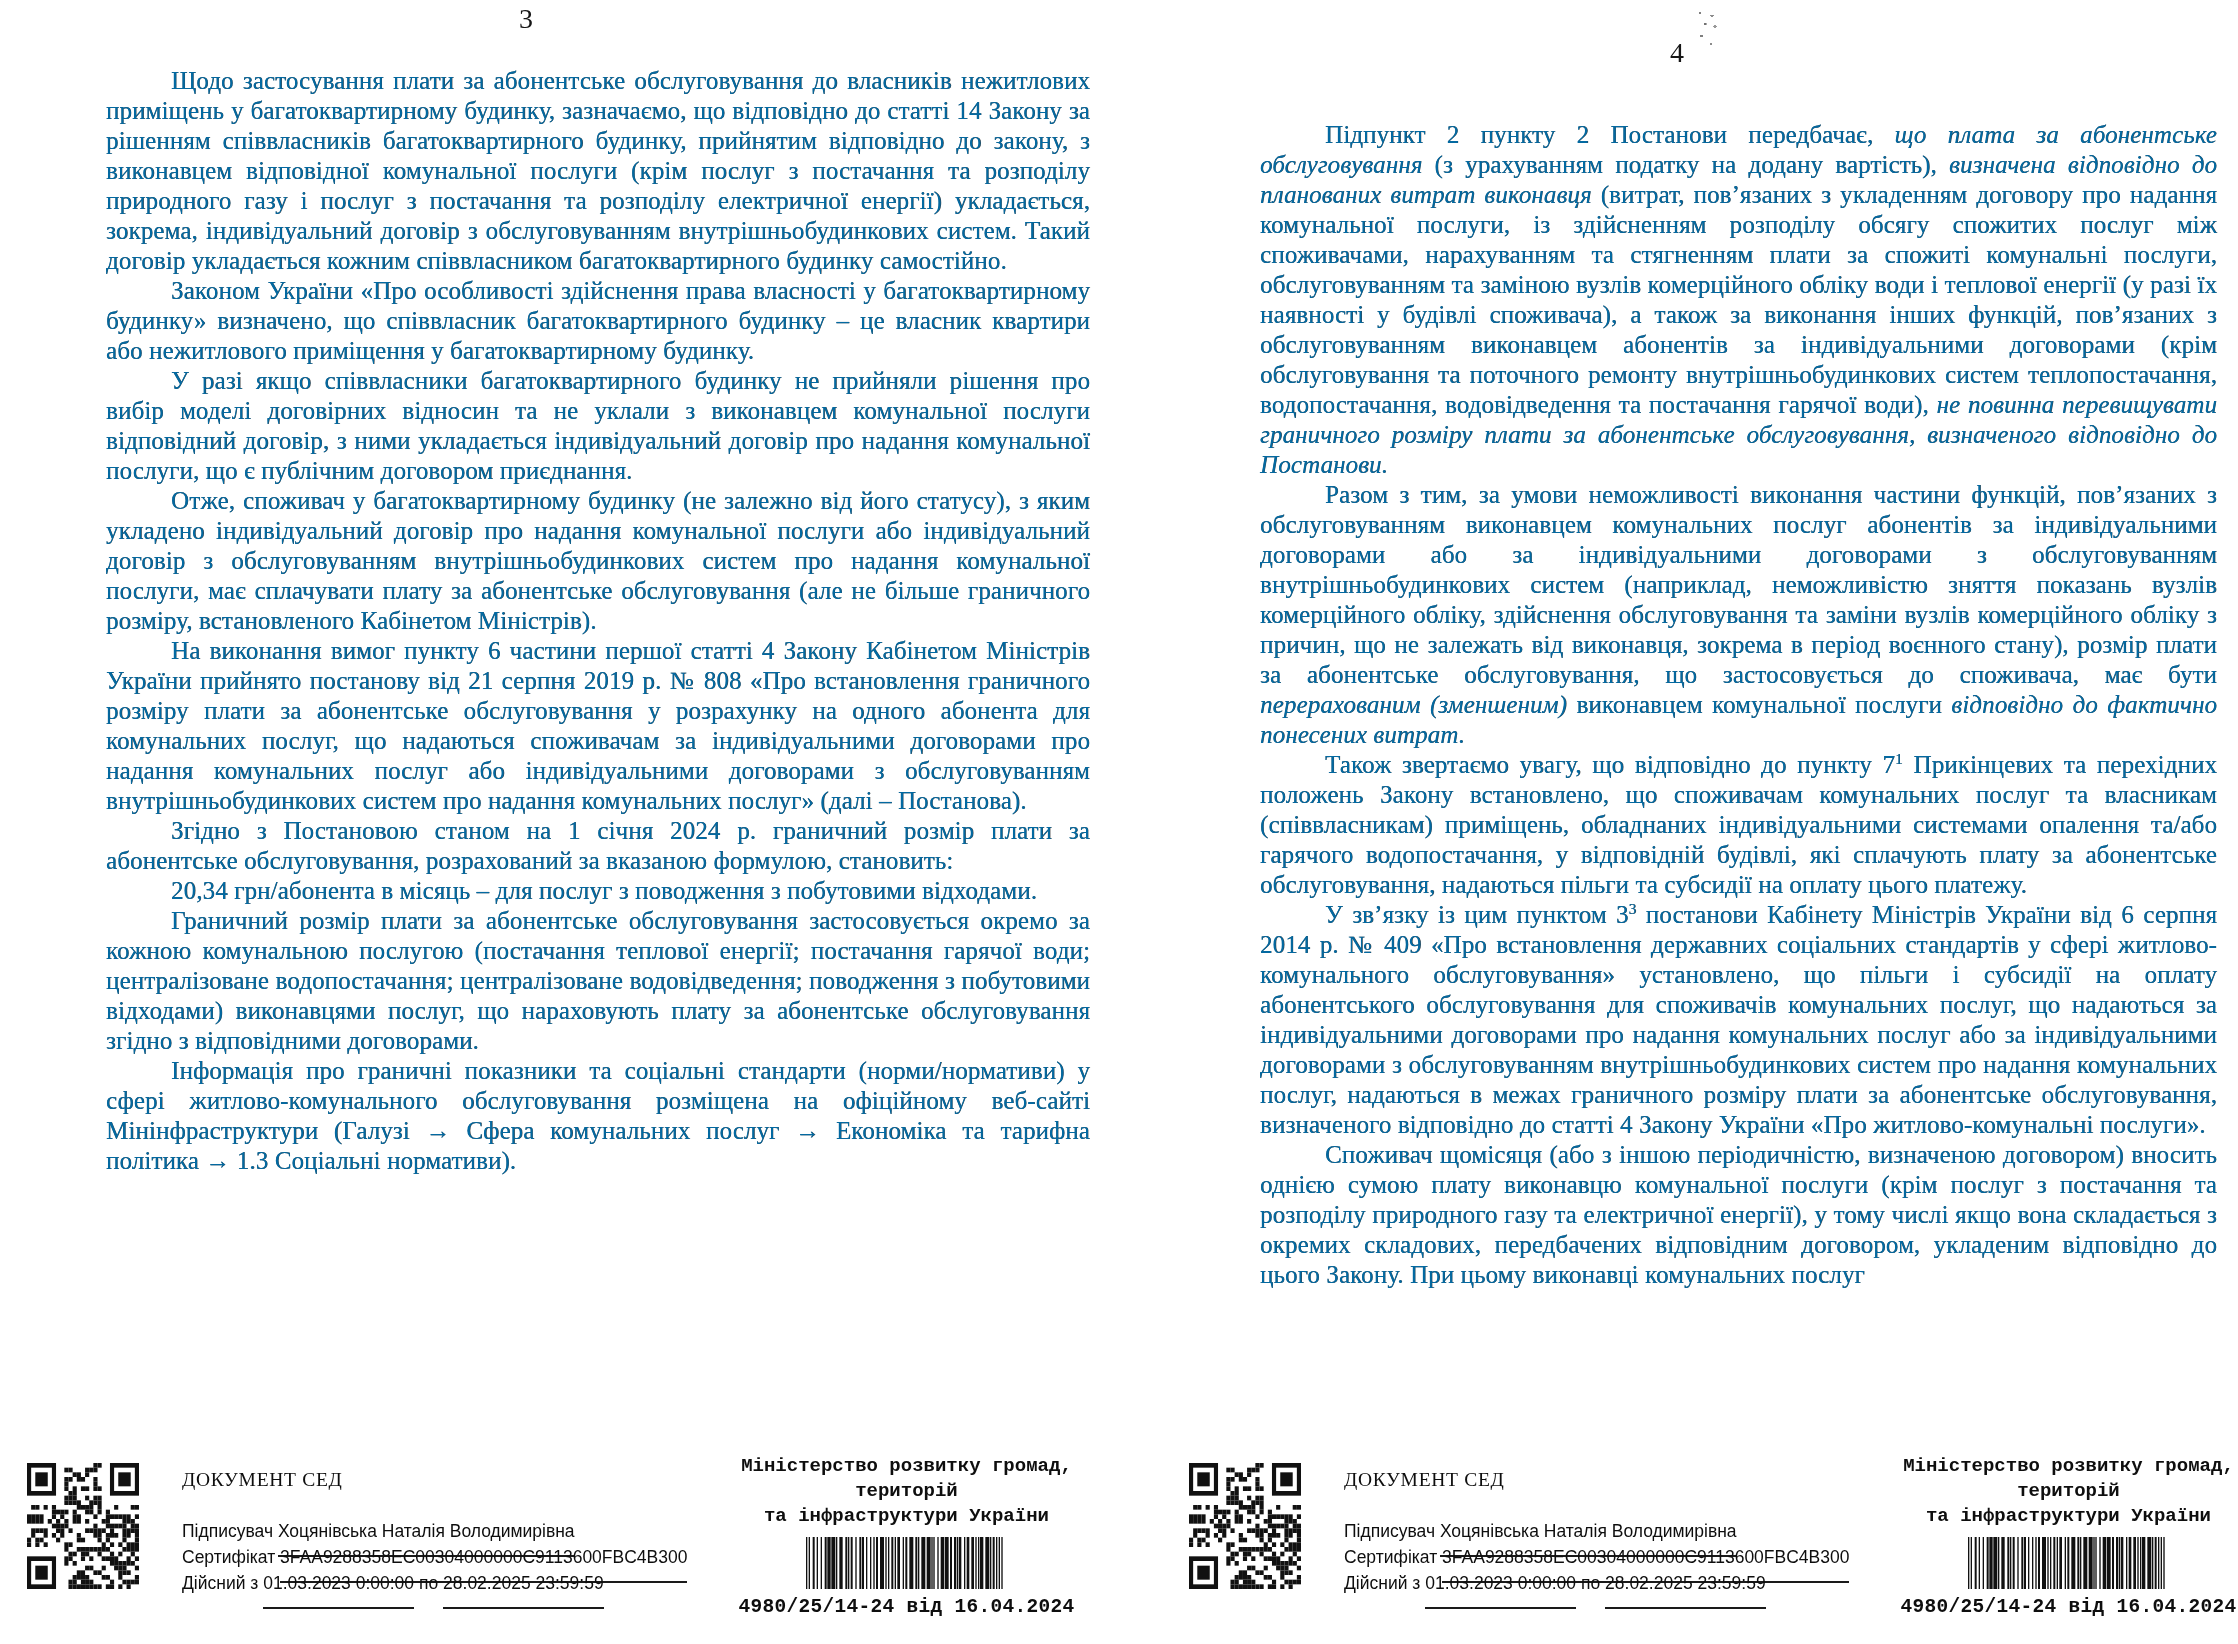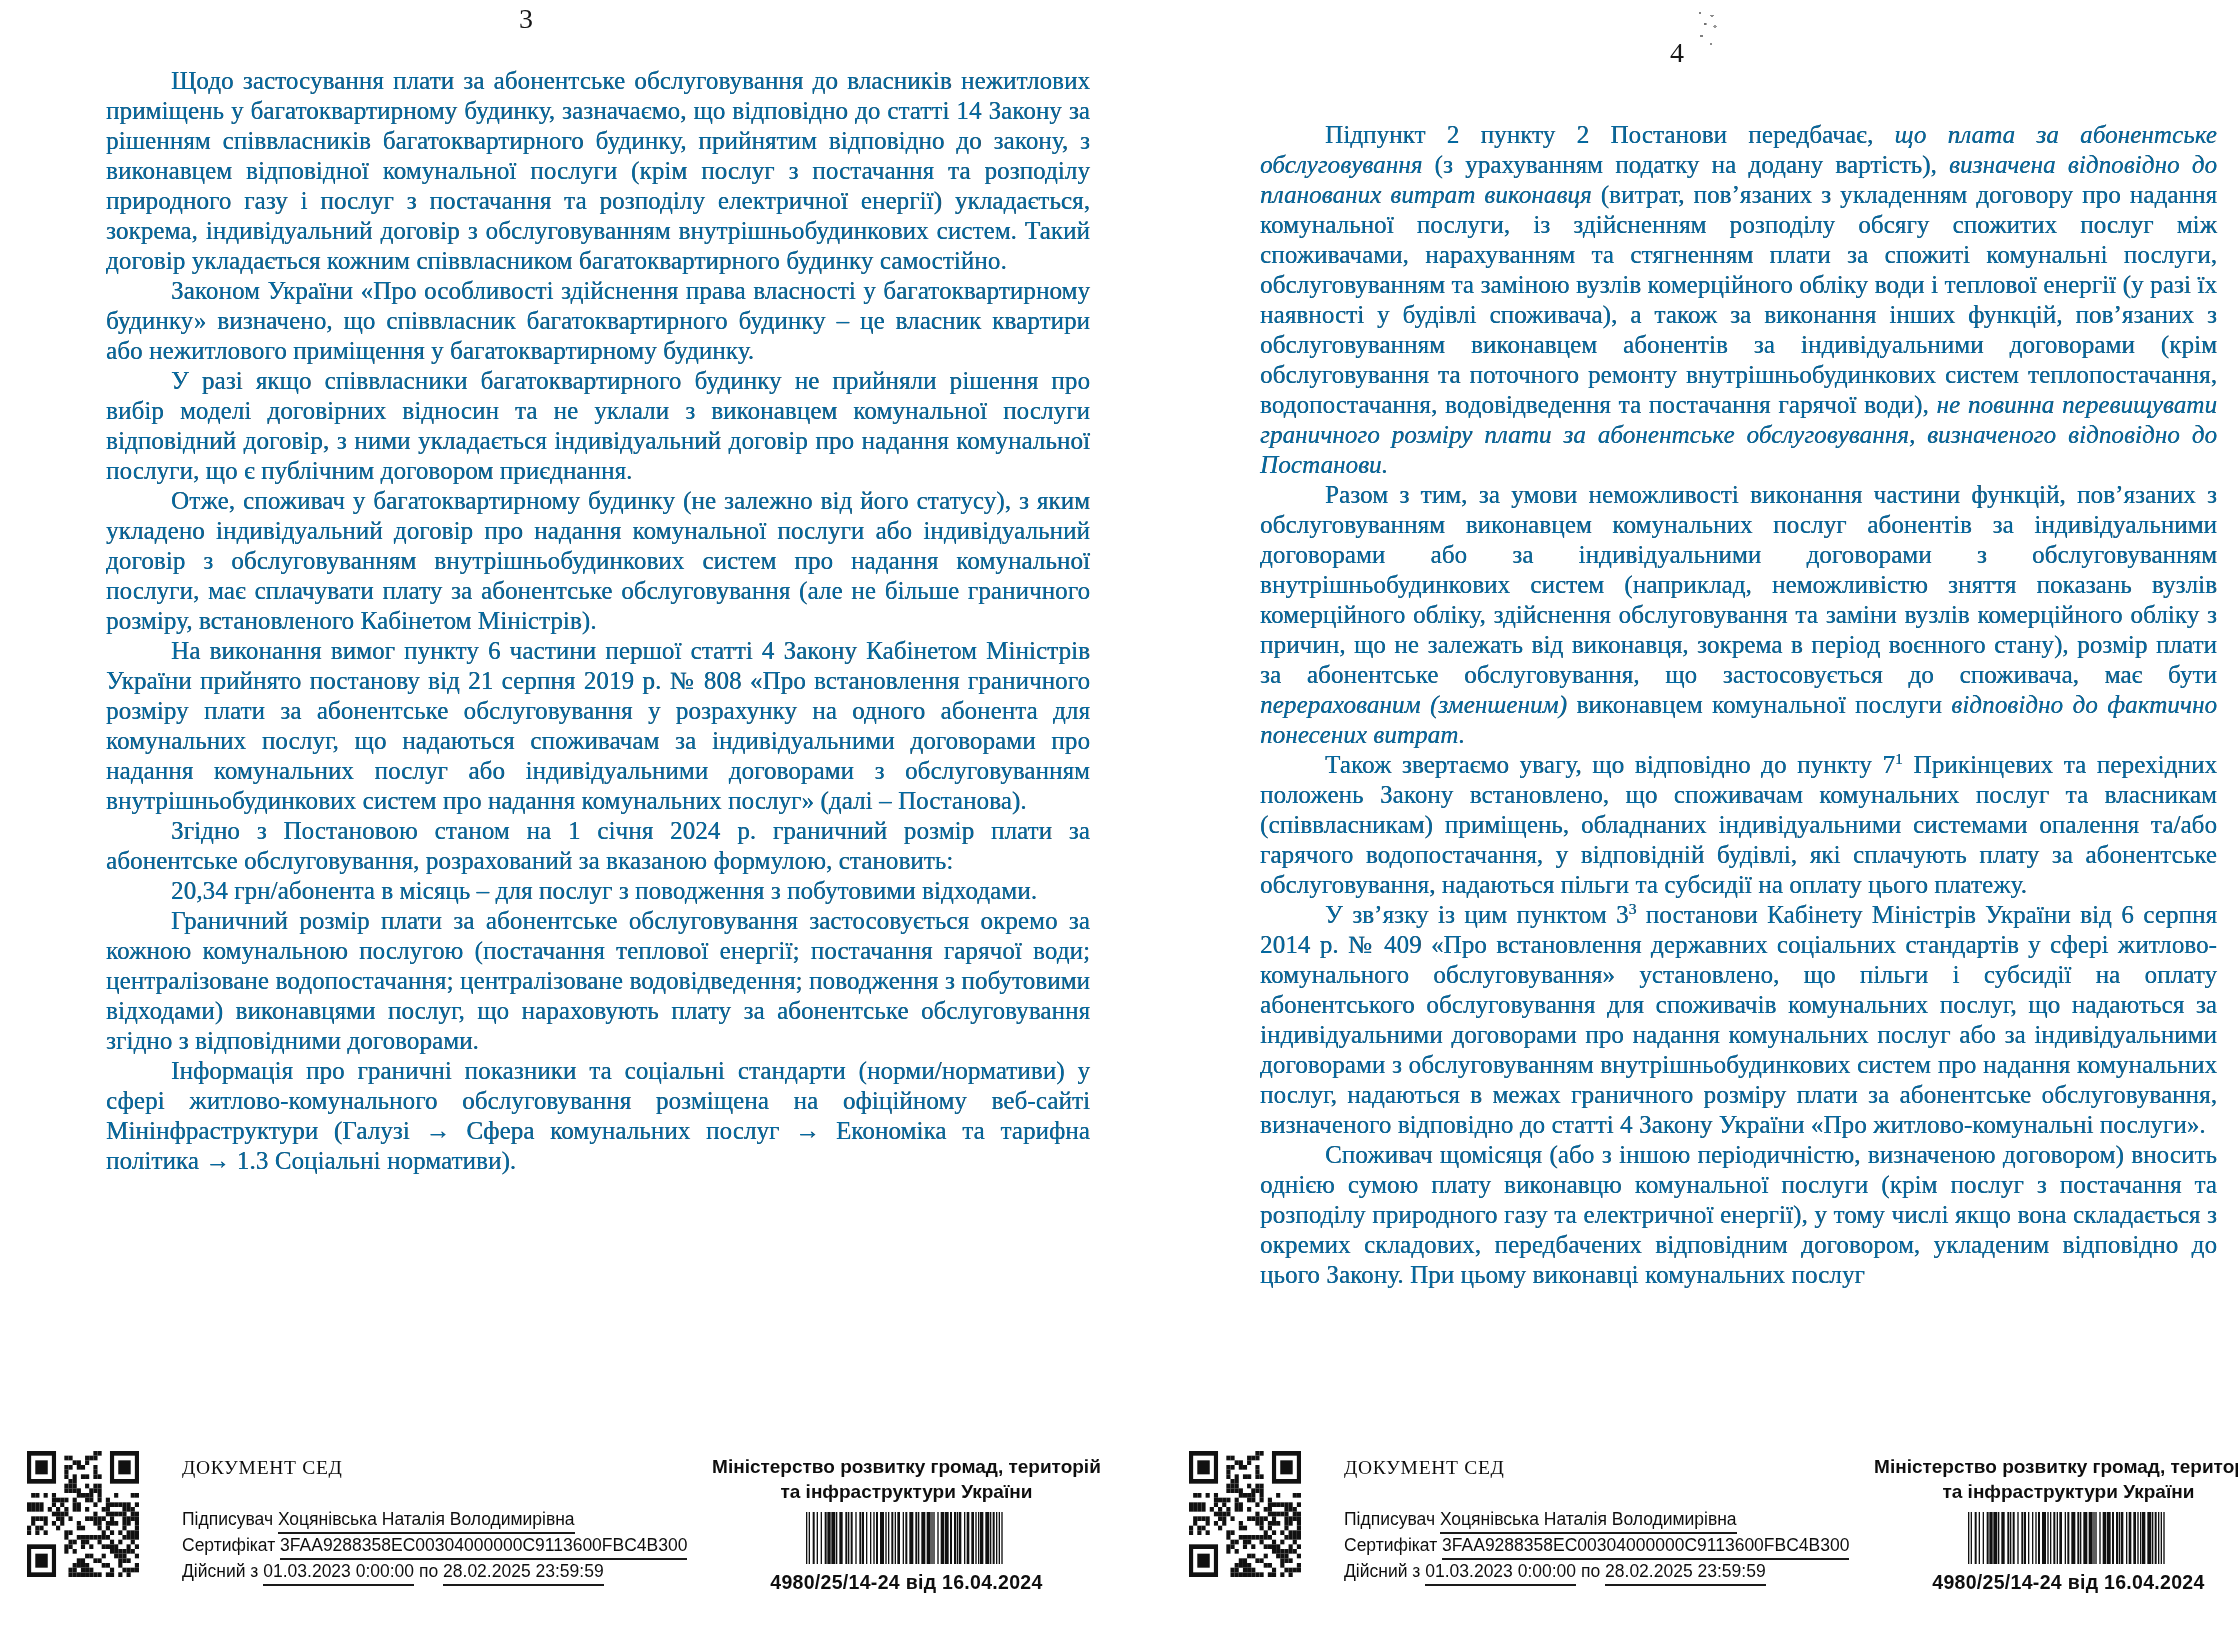--- a/index.html
+++ b/index.html
@@ -37,22 +37,22 @@
   .footer{position:absolute;top:1435px;left:0;right:0;display:flex;align-items:center;
           font-family:"Liberation Sans",sans-serif;color:#0e0e0e;gap:24px;}
   .page--left  .footer{padding-left:27px;}
   .page--right .footer{padding-left:70px;}
   .qr{width:112px;height:126px;flex:none;}
   .qr svg{width:100%;height:100%;display:block;}
   .sig{margin-left:19px;padding-top:9.4px;font-size:17.5px;line-height:20px;white-space:nowrap;}
   .sig-title{font-size:19.5px;letter-spacing:0.7px;margin-bottom:31px;
              font-family:"Liberation Serif",serif;}
   .sig-line{margin-top:6px;}
-  .u{border-bottom:2px solid #1a1a1a;padding-bottom:3px;}
-  .ministry{margin-left:auto;margin-right:59px;width:390px;text-align:center;padding-top:19px;flex:none;}
+  .u{border-bottom:2px solid #1a1a1a;padding-bottom:14px;}
+  .ministry{margin-left:auto;margin-right:59px;width:390px;text-align:center;padding-top:19px;flex:none;font-family:Liberation Mono, monospace;}
   .min-line{font-size:19px;line-height:25px;font-weight:700;}
   .barcode{width:202px;height:52px;margin:8px auto 2.7px;}
   .barcode svg{display:block;}
   .doc-num{font-size:19.5px;font-weight:700;margin-top:6.7px;letter-spacing:0.3px;}
 </style>
 </head>
 <body>
 
 <div class="page page--left">
   <div class="pagenum">3</div>

